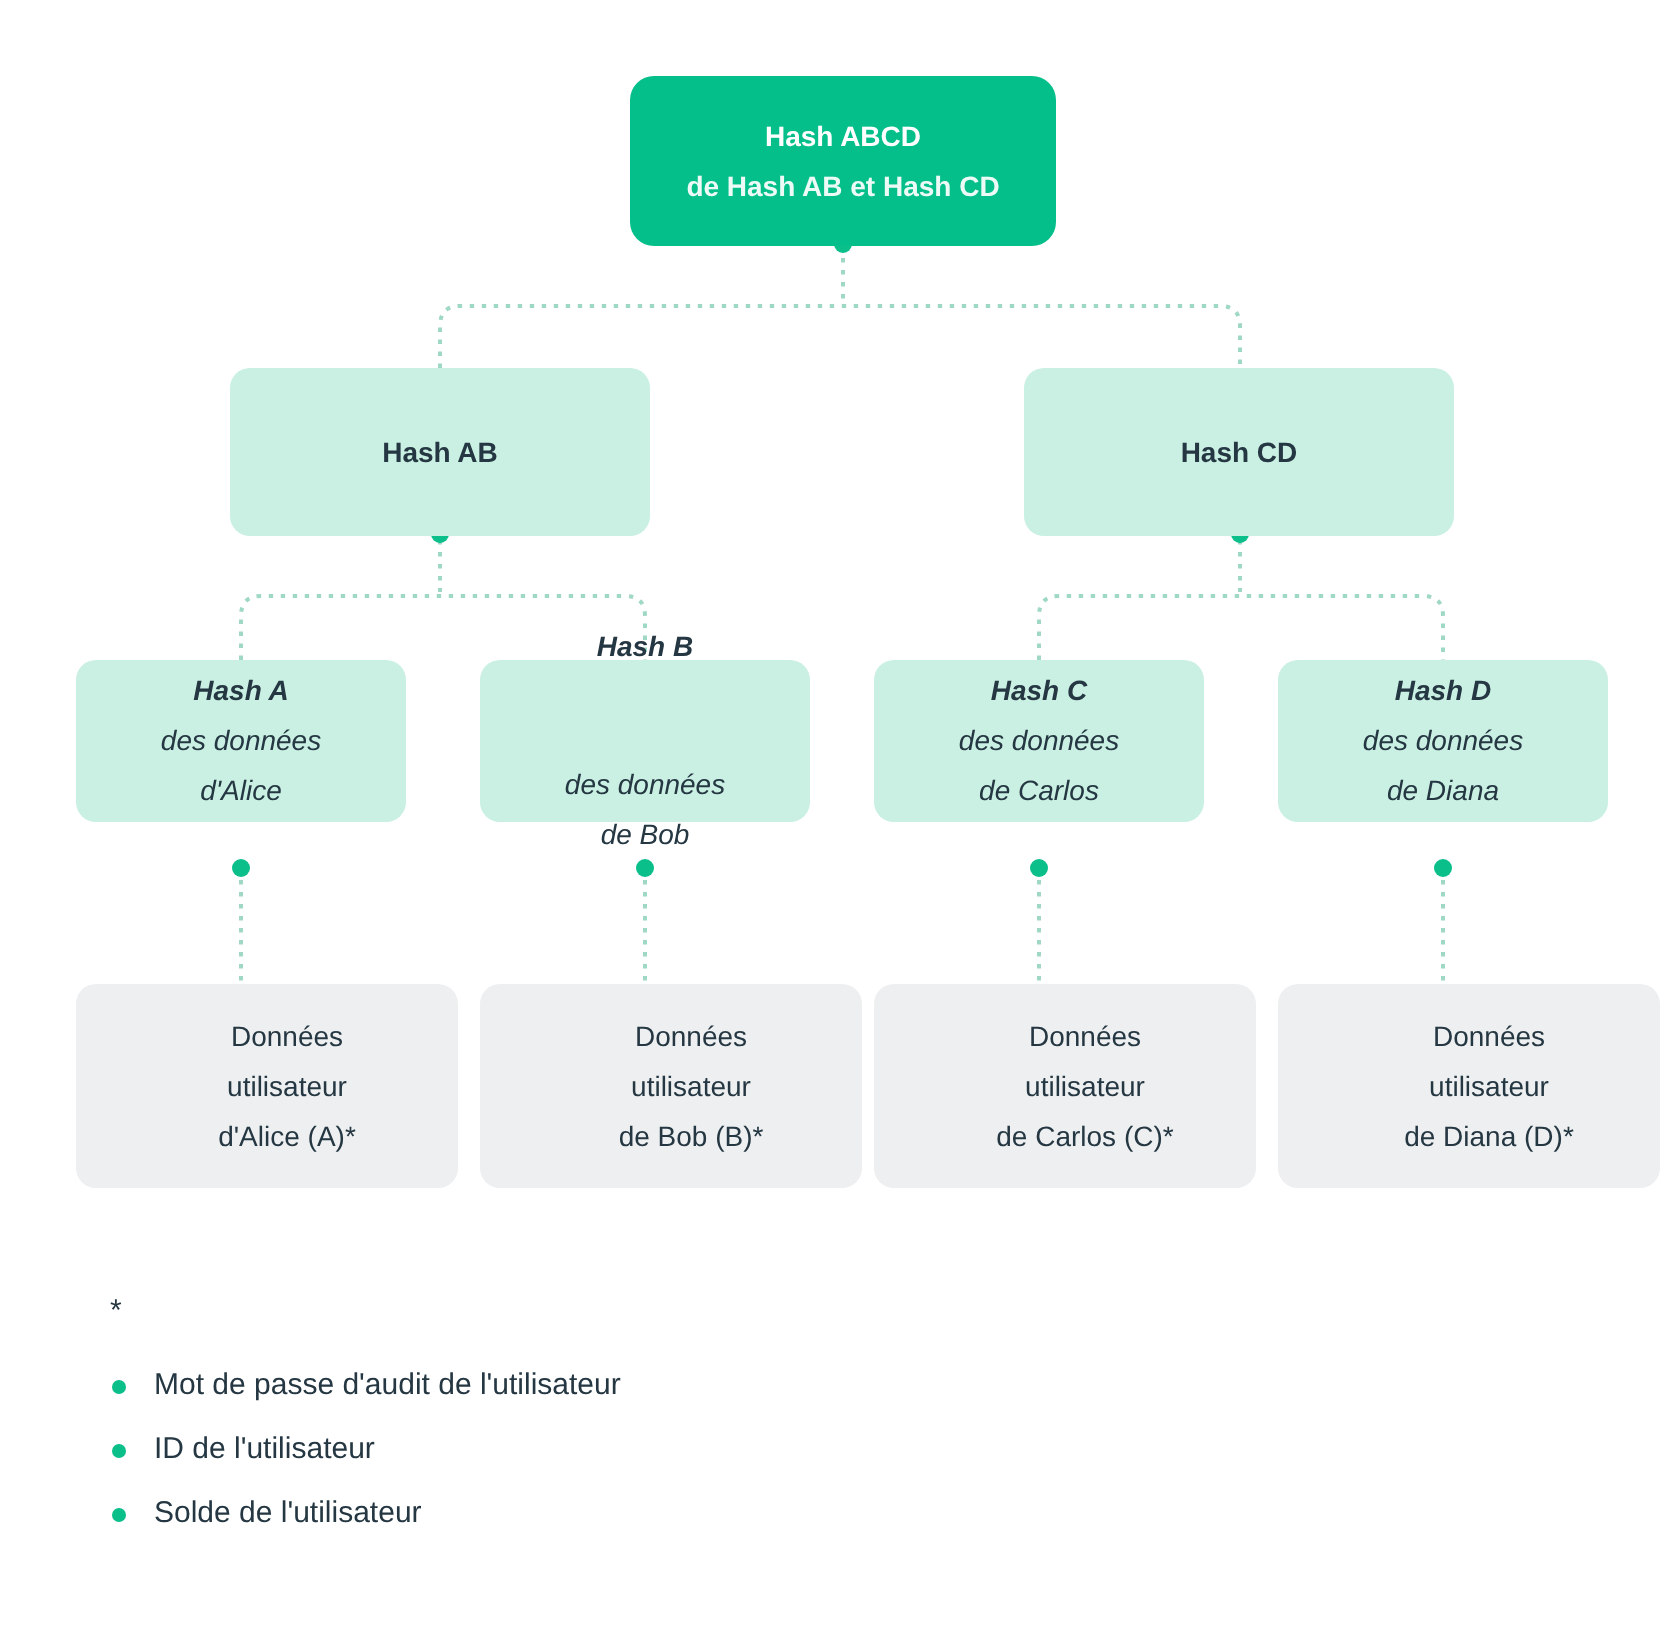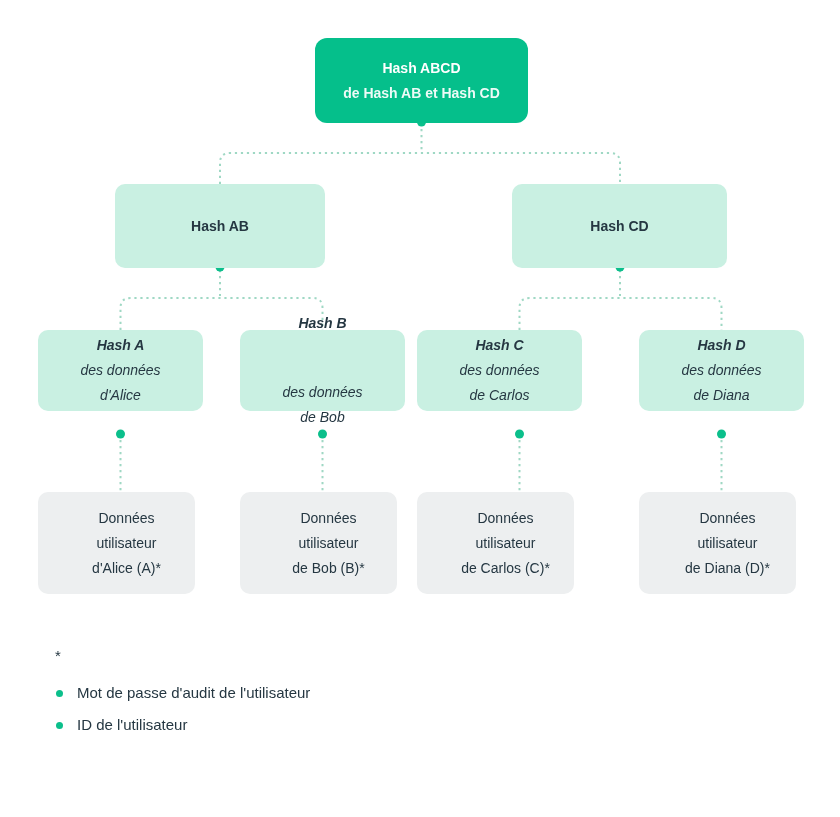--- a/index.html
+++ b/index.html
@@ -49,24 +49,24 @@
     color:var(--text-on-green);
     border-radius:12px;
   }
   .node-root .node-sub{color:rgba(255,255,255,0.93);font-weight:bold;}
   .node-mint{background:var(--mint);}
   .node-gray{background:var(--gray-box);}
   .node-l2{top:184px;height:84px;}
   .node-l2-0{left:115px;width:210px;}
   .node-l2-1{left:512px;width:215px;}
   .node-l3{top:330px;height:81px;width:165px;font-style:italic;}
-  .node-l4{top:492px;height:102px;width:157px;padding-left:20px;}
+  .node-l4{top:492px;height:102px;width:191px;padding-left:20px;}
   .col-0{left:38px;}
   .col-1{left:240px;gap:44px;}
-  .col-2{left:417px;}
+  .col-2{left:437px;}
   .col-3{left:639px;text-align:center;}
   .node-l4 .node-sub{font-weight:400;}
   .footnote{
     position:absolute;
     left:55px;top:646px;
     width:560px;
     font-size:15px;
     line-height:20px;
   }
   .footnote-heading{
@@ -181,15 +181,19 @@
       <span class="asterisk">*</span>
     </div>
     <div class="footnote-item">
       <span class="bullet-dot"></span>
       <span>Mot de passe d'audit de l'utilisateur</span>
     </div>
     <div class="footnote-item">
       <span class="bullet-dot"></span>
       <span>ID de l'utilisateur</span>
     </div>
+    <div class="footnote-item">
+      <span class="bullet-dot"></span>
+      <span>Solde de l'utilisateur</span>
+    </div>
   </div>
 
 </div>
 
 </body></html>

